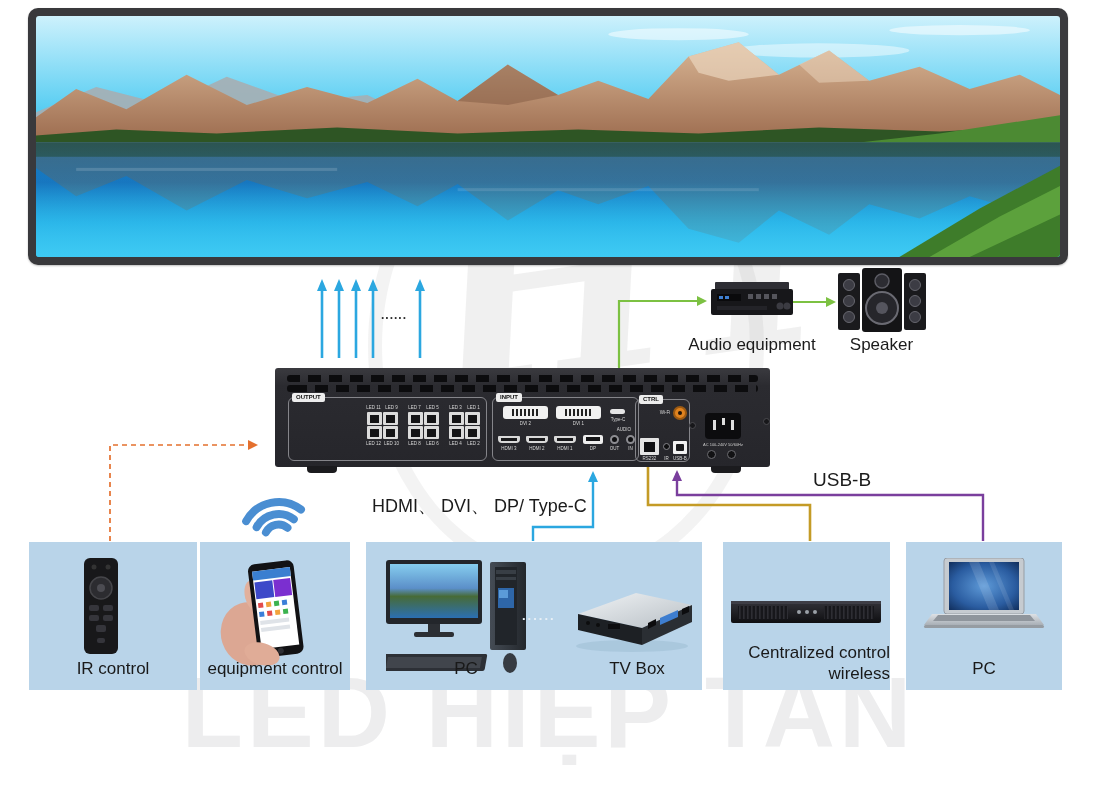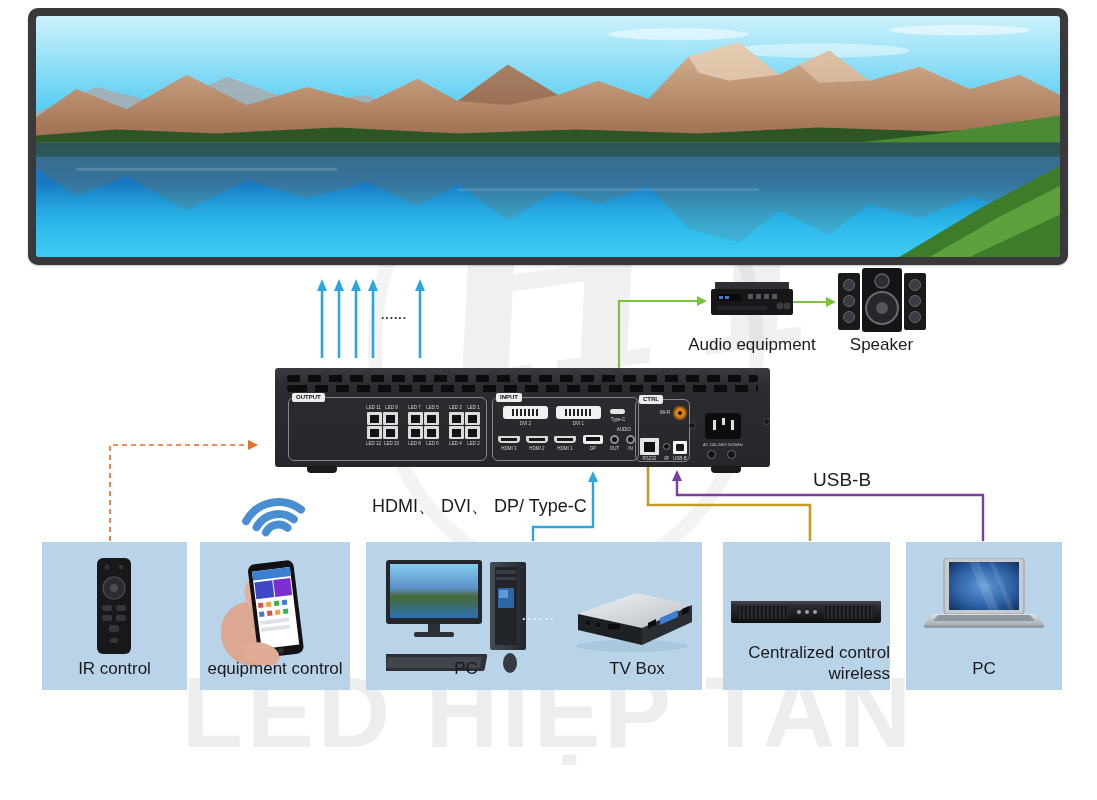--- a/index.html
+++ b/index.html
@@ -88,21 +88,21 @@
 
   
   .wifi{left:238px;top:482px;z-index:3;}
 
   
   .amp-ico{left:710px;top:279px;z-index:3;}
   .spk-ico{left:838px;top:266px;z-index:3;}
 
   
   .src{position:absolute;top:542px;height:148px;background:var(--box_blue);z-index:2;}
-  .b1{left:42px;width:145px;} .b2{left:200px;width:150px;} .b3{left:366px;width:336px;}
+  .b1{left:29px;width:168px;} .b2{left:200px;width:150px;} .b3{left:366px;width:336px;}
   .b4{left:723px;width:167px;} .b5{left:906px;width:156px;}
   .src-lbl{position:absolute;bottom:11px;left:0;width:100%;text-align:center;font-size:17px;color:#191919;}
   .b4 .src-lbl{bottom:6px;line-height:1.2;text-align:right;}
   .lbl-pc{left:40px;width:120px;} .lbl-tv{left:206px;width:130px;}
   .ico{position:absolute;}
 </style>
 </head>
 <body>
 
 <div id="canvas">

